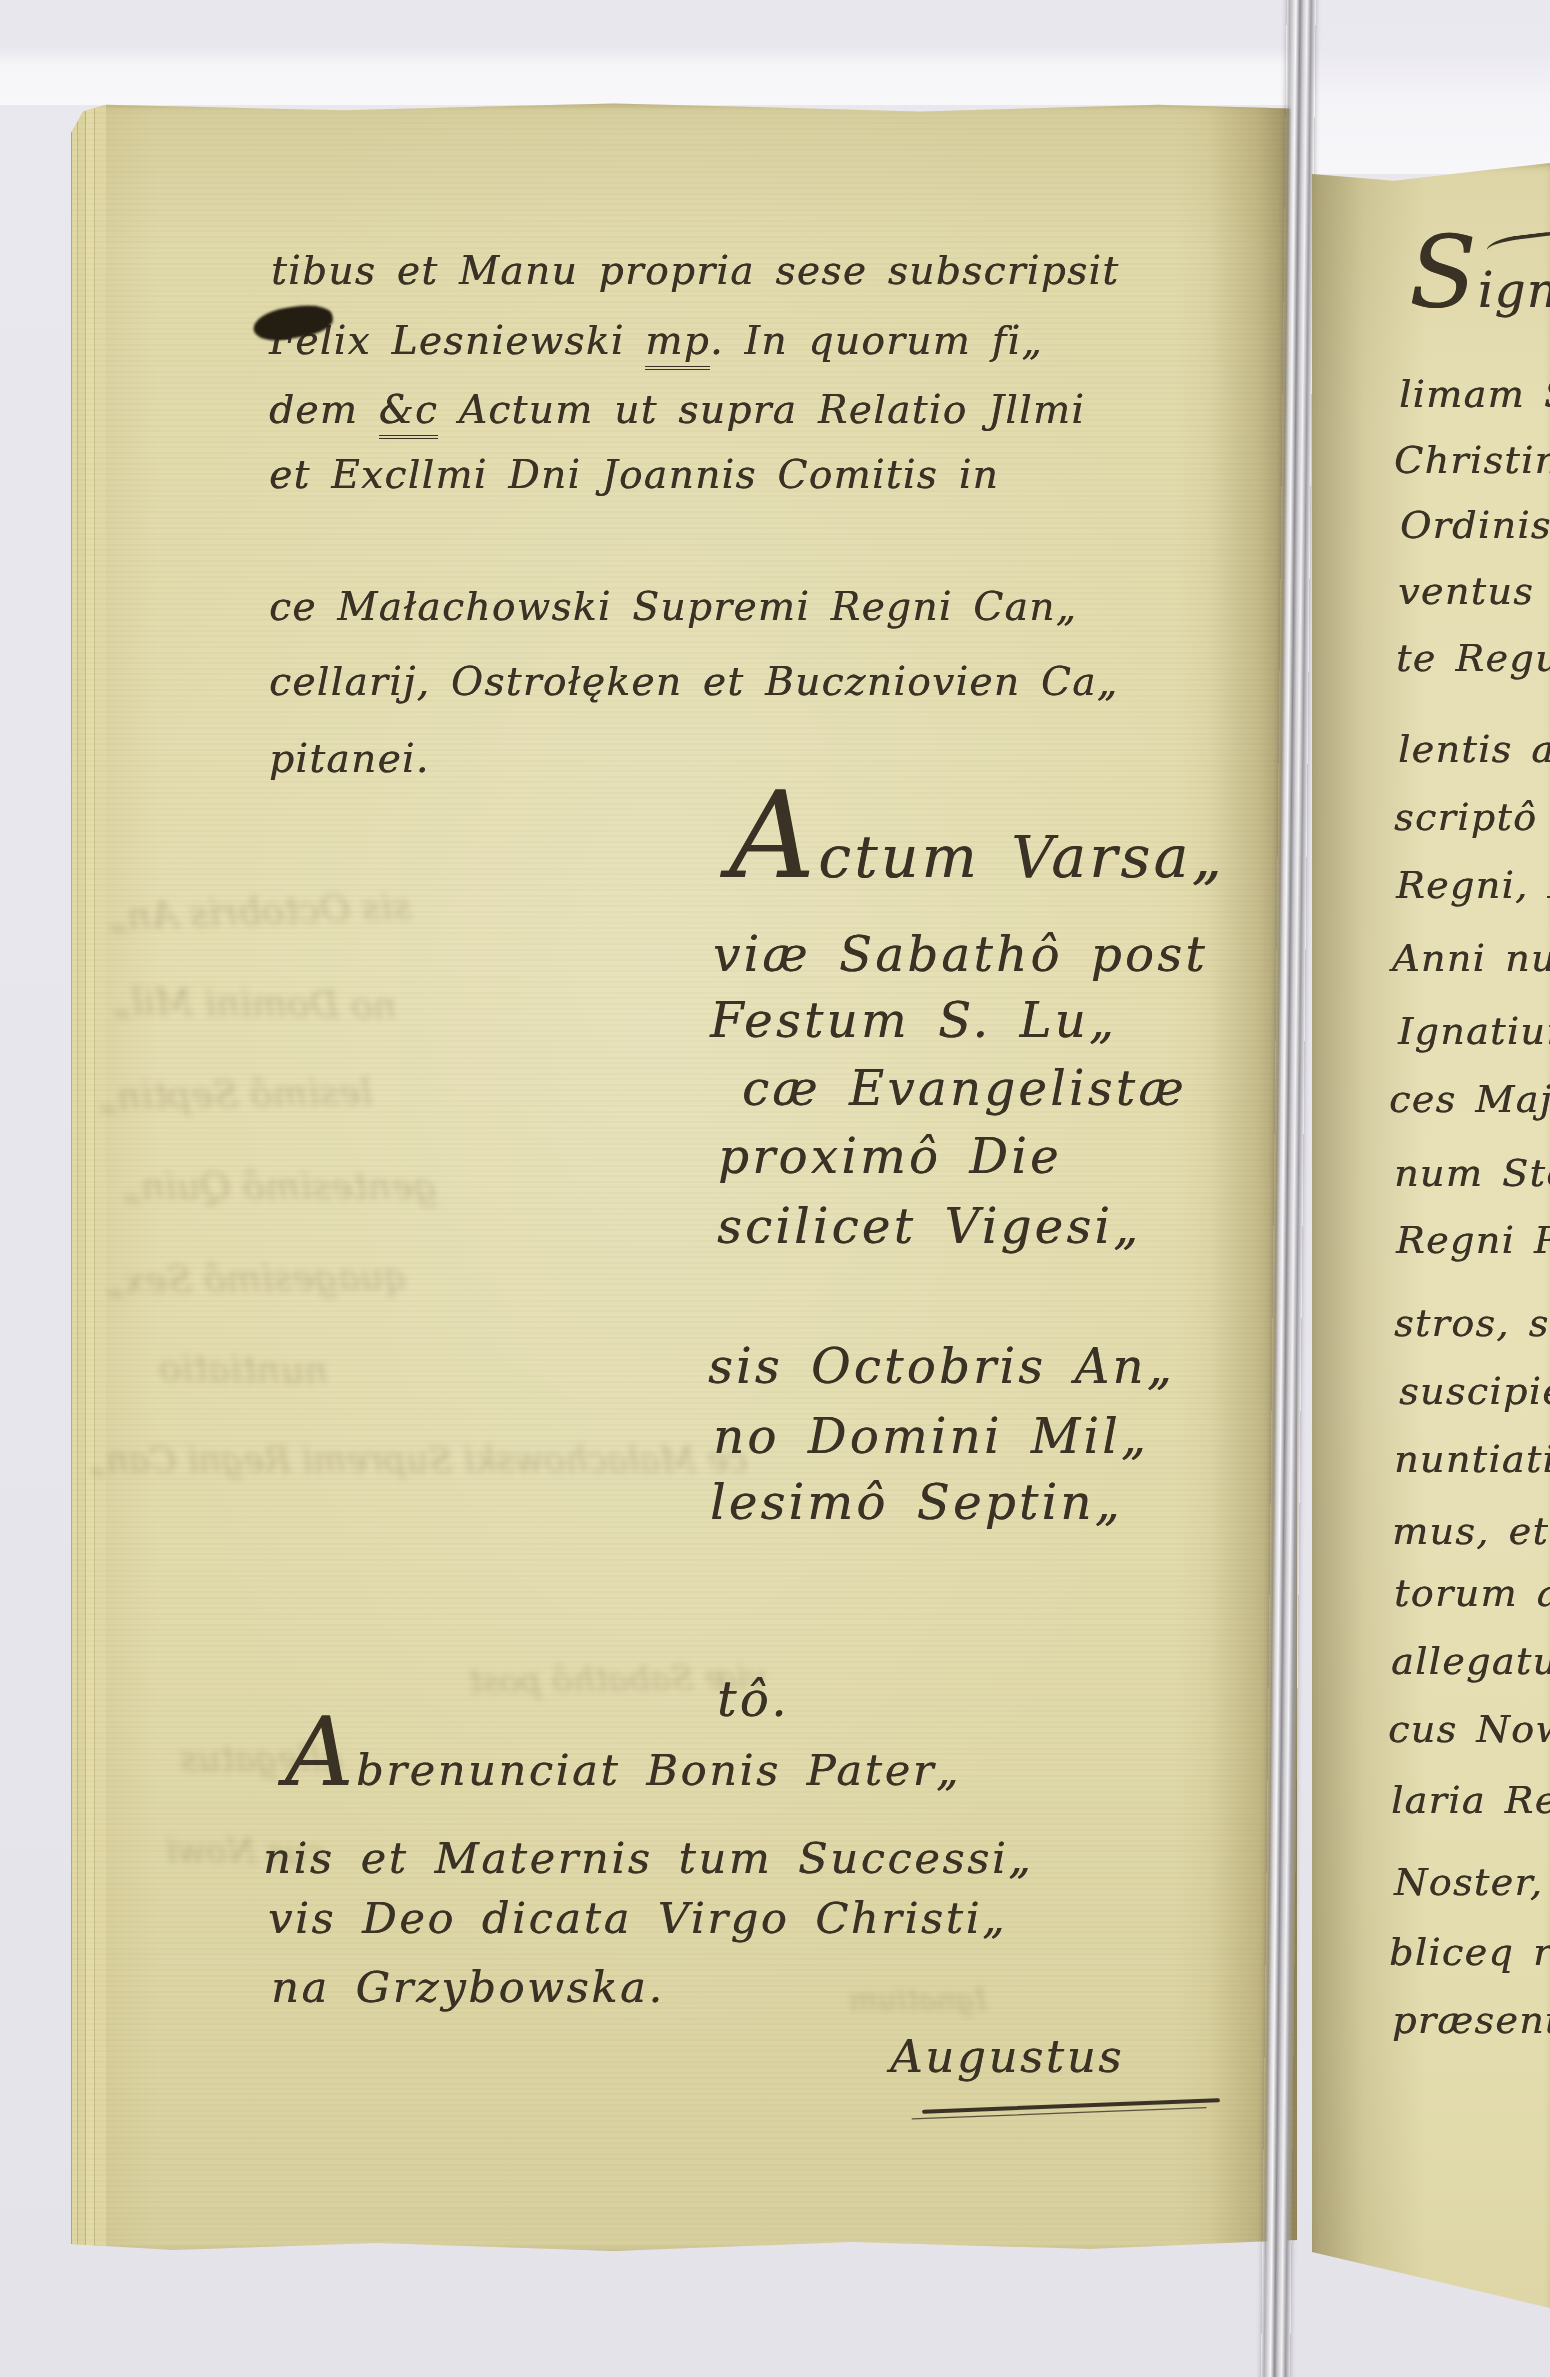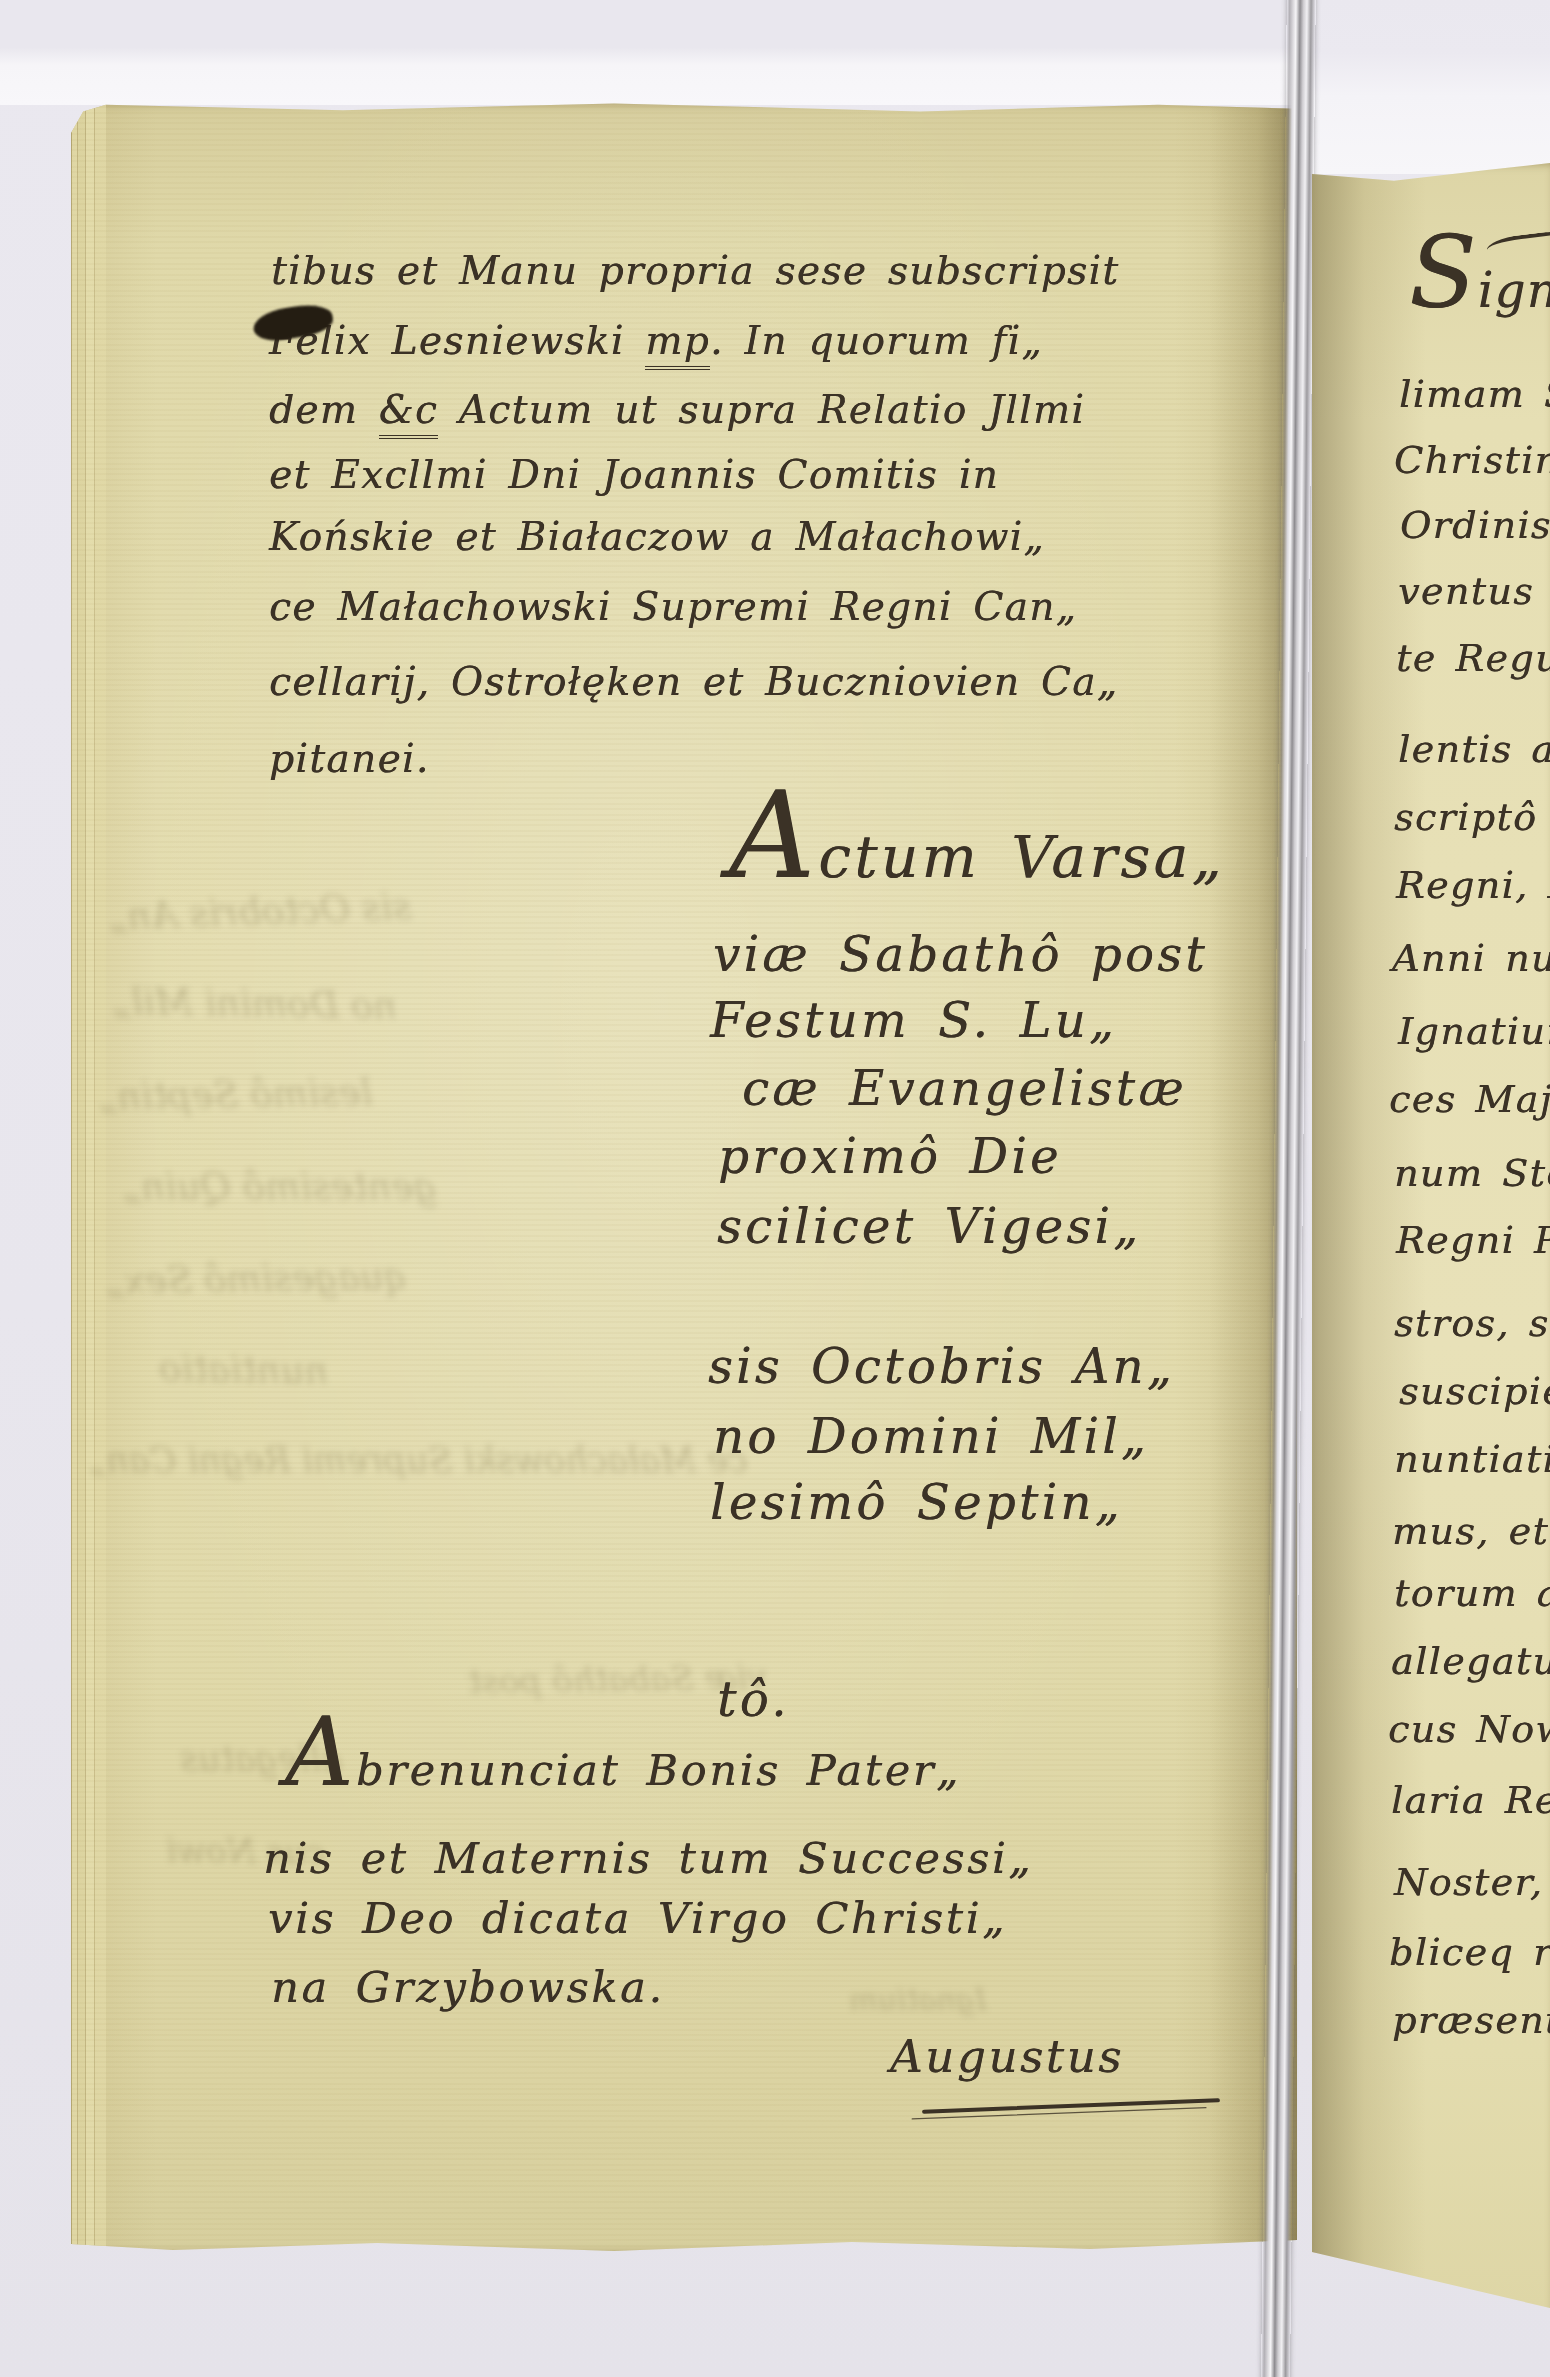--- a/index.html
+++ b/index.html
@@ -99,21 +99,20 @@
       <div class="line ghost" style="left: 51px; top: 1063px; font-size: 37px; transform: scaleX(-1) rotate(0deg);">gentesimô Quin„</div>
       <div class="line ghost" style="left: 34px; top: 1155px; font-size: 37px; transform: scaleX(-1) rotate(1deg);">quagesimô Sex„</div>
       <div class="line ghost" style="left: 88px; top: 1246px; font-size: 37px; transform: scaleX(-1) rotate(-1deg);">nuntiatio</div>
       <div class="line ghost" style="left: 17px; top: 1338px; font-size: 35px; transform: scaleX(-1) rotate(0deg);">ce Małachowski Supremi Regni Can„</div>
       <div class="line ghost" style="left: 397px; top: 1557px; font-size: 34px; transform: scaleX(-1) rotate(1deg);">viæ Sabathô post</div>
       <div class="line ghost" style="left: 109px; top: 1637px; font-size: 35px; transform: scaleX(-1) rotate(0deg);">allegatus</div>
       <div class="line ghost" style="left: 95px; top: 1729px; font-size: 34px; transform: scaleX(-1) rotate(-1deg);">cus Nowi</div>
       <div class="line ghost" style="left: 778px; top: 1880px; font-size: 30px; transform: scaleX(-1) rotate(0deg);">Ignatium</div>
       <div class="line p1" style="left: 200px; top: 146px;">tibus et Manu propria sese subscripsit</div>
       <div class="line p1" style="left: 198px; top: 350px;">et Excllmi Dni Joannis Comitis in</div>
-      <div class="line p1" style="left: 198px; top: 412px;">Końskie et Białaczow a Małachowi„</div>
       <div class="line p1" style="left: 198px; top: 482px;">ce Małachowski Supremi Regni Can„</div>
       <div class="line p1" style="left: 198px; top: 557px;">cellarij, Ostrołęken et Buczniovien Ca„</div>
       <div class="line p1" style="left: 198px; top: 634px;">pitanei.</div>
       <div class="line date date0" style="left: 658px; top: 708px;">Actum Varsa„</div>
       <div class="line date" style="left: 642px; top: 824px; text-align: right;">viæ Sabathô post</div>
       <div class="line date" style="left: 639px; top: 890px;">Festum S. Lu„</div>
       <div class="line date" style="left: 671px; top: 958px;">cæ Evangelistæ</div>
       <div class="line date" style="left: 647px; top: 1026px;">proximô Die</div>
       <div class="line date" style="left: 646px; top: 1096px; text-align: right;">scilicet Vigesi„</div>
       <div class="line date" style="left: 637px; top: 1236px;">sis Octobris An„</div>

